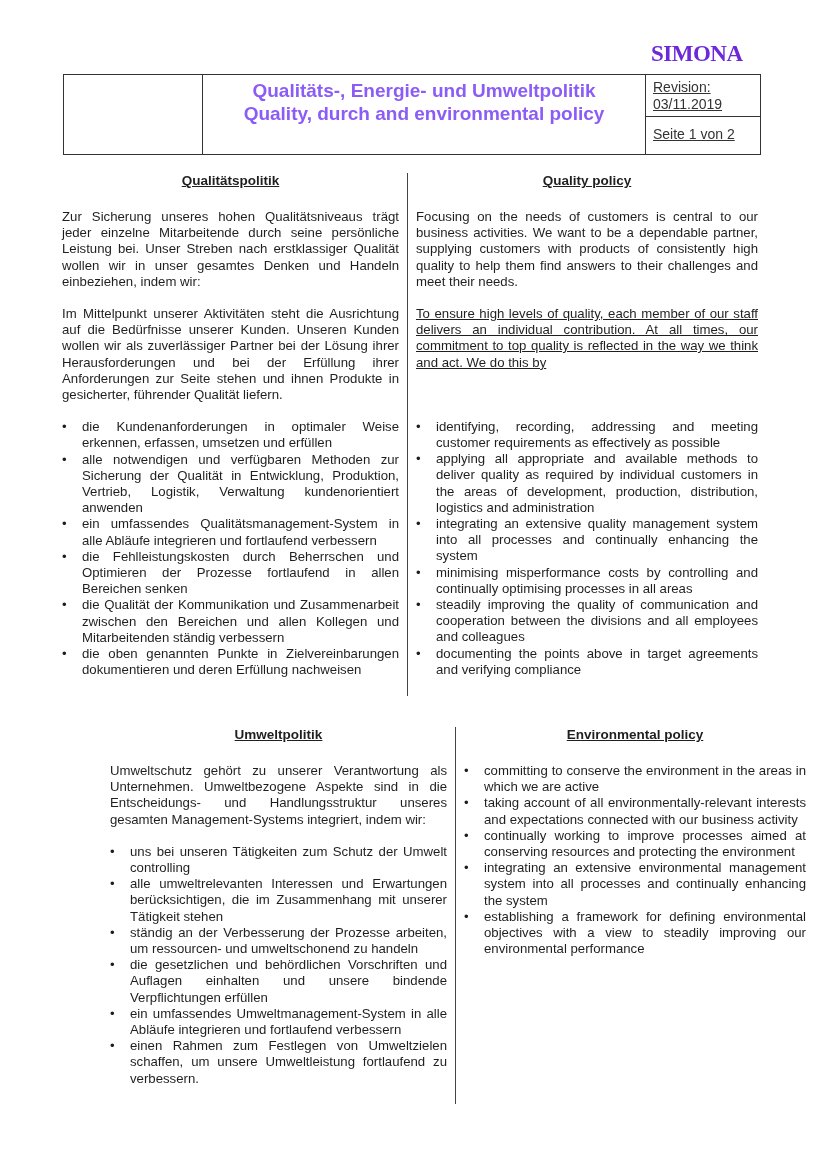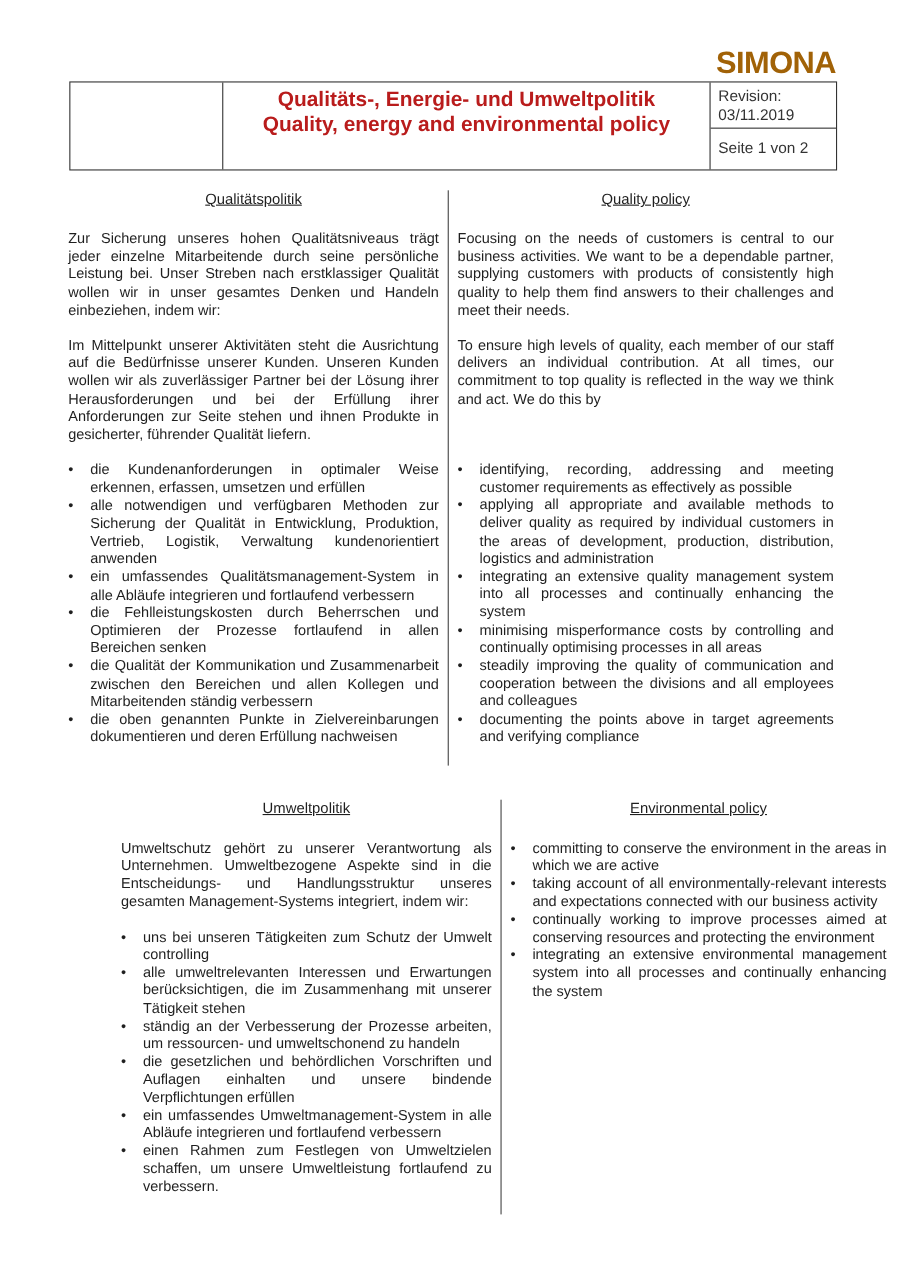--- a/index.html
+++ b/index.html
@@ -1,49 +1,49 @@
 <!DOCTYPE html>
 <html><head>
 <meta charset="utf-8">
 <style>
   html, body { margin: 0; padding: 0; background: #ffffff; }
   body { width: 827px; height: 1169px; position: relative; overflow: hidden;
          font-family: "Liberation Sans", sans-serif; color: #1a1a1a; }
-  .logo { position: absolute; top: 41px; left: 651px; font-family: Liberation Sans, sans-serif;
-          font-weight: bold; font-size: 28px; letter-spacing: -0.5px; color: #a16207; }
+  .logo { position: absolute; top: 41px; left: 651px; font-family: Liberation Serif, serif;
+          font-weight: bold; font-size: 23px; letter-spacing: -0.5px; color: #6d28d9; }
   .header-table { position: absolute; top: 74px; left: 63px; width: 698px; height: 81px;
                   border: 1px solid #333; box-sizing: border-box; display: flex; }
   .h-blank { width: 138px; border-right: 1px solid #333; }
   .h-title { width: 443px; border-right: 1px solid #333; text-align: center; font-weight: bold;
-             font-size: 19px; line-height: 23px; padding-top: 4px; box-sizing: border-box; color: #b91c1c; }
-  .h-meta { flex: 1; display: flex; flex-direction: column; font-size: 14px; color: #333; }
+             font-size: 19px; line-height: 23px; padding-top: 4px; box-sizing: border-box; color: #8b5cf6; }
+  .h-meta { flex: 1; display: flex; flex-direction: column; font-size: 14px; color: #333; text-decoration: underline; }
   .h-rev { height: 42px; border-bottom: 1px solid #333; padding: 4px 0 0 7px; line-height: 17px; box-sizing: border-box; }
   .h-page { flex: 1; padding: 9px 0 0 7px; box-sizing: border-box; }
 
   .section { position: absolute; left: 62px; width: 696px; display: flex; }
   .col { width: 346px; box-sizing: border-box; font-size: 13.2px; line-height: 16.2px; color: #1f1f1f; }
   .col.left { padding-right: 8px; border-right: 1px solid #444; }
   .col.right { padding-left: 8px; width: 350px; }
-  .sec-title { text-align: center; font-weight: normal; text-decoration: underline; font-size: 13.5px;
+  .sec-title { text-align: center; font-weight: bold; text-decoration: underline; font-size: 13.5px;
                margin: 0 0 20px 0; height: 16px; }
   p { margin: 0 0 16px 0; text-align: justify; }
   ul { margin: 0; padding: 0; list-style: none; }
   li { position: relative; padding-left: 20px; text-align: justify; }
   li::before { content: "\2022"; position: absolute; left: 0; top: 0; }
 </style>
 </head>
 <body>
 
 <div class="logo">SIMONA</div>
 
 <div class="header-table">
   <div class="h-blank"></div>
   <div class="h-title">
     <div>Qualitäts-, Energie- und Umweltpolitik</div>
-    <div>Quality, energy and environmental policy</div>
+    <div>Quality, durch and environmental policy</div>
   </div>
   <div class="h-meta">
     <div class="h-rev">
       <div>Revision:</div>
       <div>03/11.2019</div>
     </div>
     <div class="h-page">Seite 1 von 2</div>
   </div>
 </div>
 
@@ -57,21 +57,21 @@
       <li>alle notwendigen und verfügbaren Methoden zur Sicherung der Qualität in Entwicklung, Produktion, Vertrieb, Logistik, Verwaltung kundenorientiert anwenden</li>
       <li>ein umfassendes Qualitätsmanagement-System in alle Abläufe integrieren und fortlaufend verbessern</li>
       <li>die Fehlleistungskosten durch Beherrschen und Optimieren der Prozesse fortlaufend in allen Bereichen senken</li>
       <li>die Qualität der Kommunikation und Zusammenarbeit zwischen den Bereichen und allen Kollegen und Mitarbeitenden ständig verbessern</li>
       <li>die oben genannten Punkte in Zielvereinbarungen dokumentieren und deren Erfüllung nachweisen</li>
     </ul>
   </div>
   <div class="col right">
     <div class="sec-title">Quality policy</div>
     <p>Focusing on the needs of customers is central to our business activities. We want to be a dependable partner, supplying customers with products of consistently high quality to help them find answers to their challenges and meet their needs.</p>
-    <p style="margin-bottom:48px;">To ensure high levels of quality, each member of our staff delivers an individual contribution. At all times, our commitment to top quality is reflected in the way we think and act. We do this by</p>
+    <p style="margin-bottom:48px;text-decoration:underline;">To ensure high levels of quality, each member of our staff delivers an individual contribution. At all times, our commitment to top quality is reflected in the way we think and act. We do this by</p>
     <ul>
       <li>identifying, recording, addressing and meeting customer requirements as effectively as possible</li>
       <li>applying all appropriate and available methods to deliver quality as required by individual customers in the areas of development, production, distribution, logistics and administration</li>
       <li>integrating an extensive quality management system into all processes and continually enhancing the system</li>
       <li>minimising misperformance costs by controlling and continually optimising processes in all areas</li>
       <li>steadily improving the quality of communication and cooperation between the divisions and all employees and colleagues</li>
       <li>documenting the points above in target agreements and verifying compliance</li>
     </ul>
   </div>
 </div>
@@ -89,15 +89,16 @@
       <li>einen Rahmen zum Festlegen von Umweltzielen schaffen, um unsere Umweltleistung fortlaufend zu verbessern.</li>
     </ul>
   </div>
   <div class="col right">
     <div class="sec-title">Environmental policy</div>
     <ul>
       <li>committing to conserve the environment in the areas in which we are active</li>
       <li>taking account of all environmentally-relevant interests and expectations connected with our business activity</li>
       <li>continually working to improve processes aimed at conserving resources and protecting the environment</li>
       <li>integrating an extensive environmental management system into all processes and continually enhancing the system</li>
+      <li>establishing a framework for defining environmental objectives with a view to steadily improving our environmental performance</li>
     </ul>
   </div>
 </div>
 
 </body></html>

